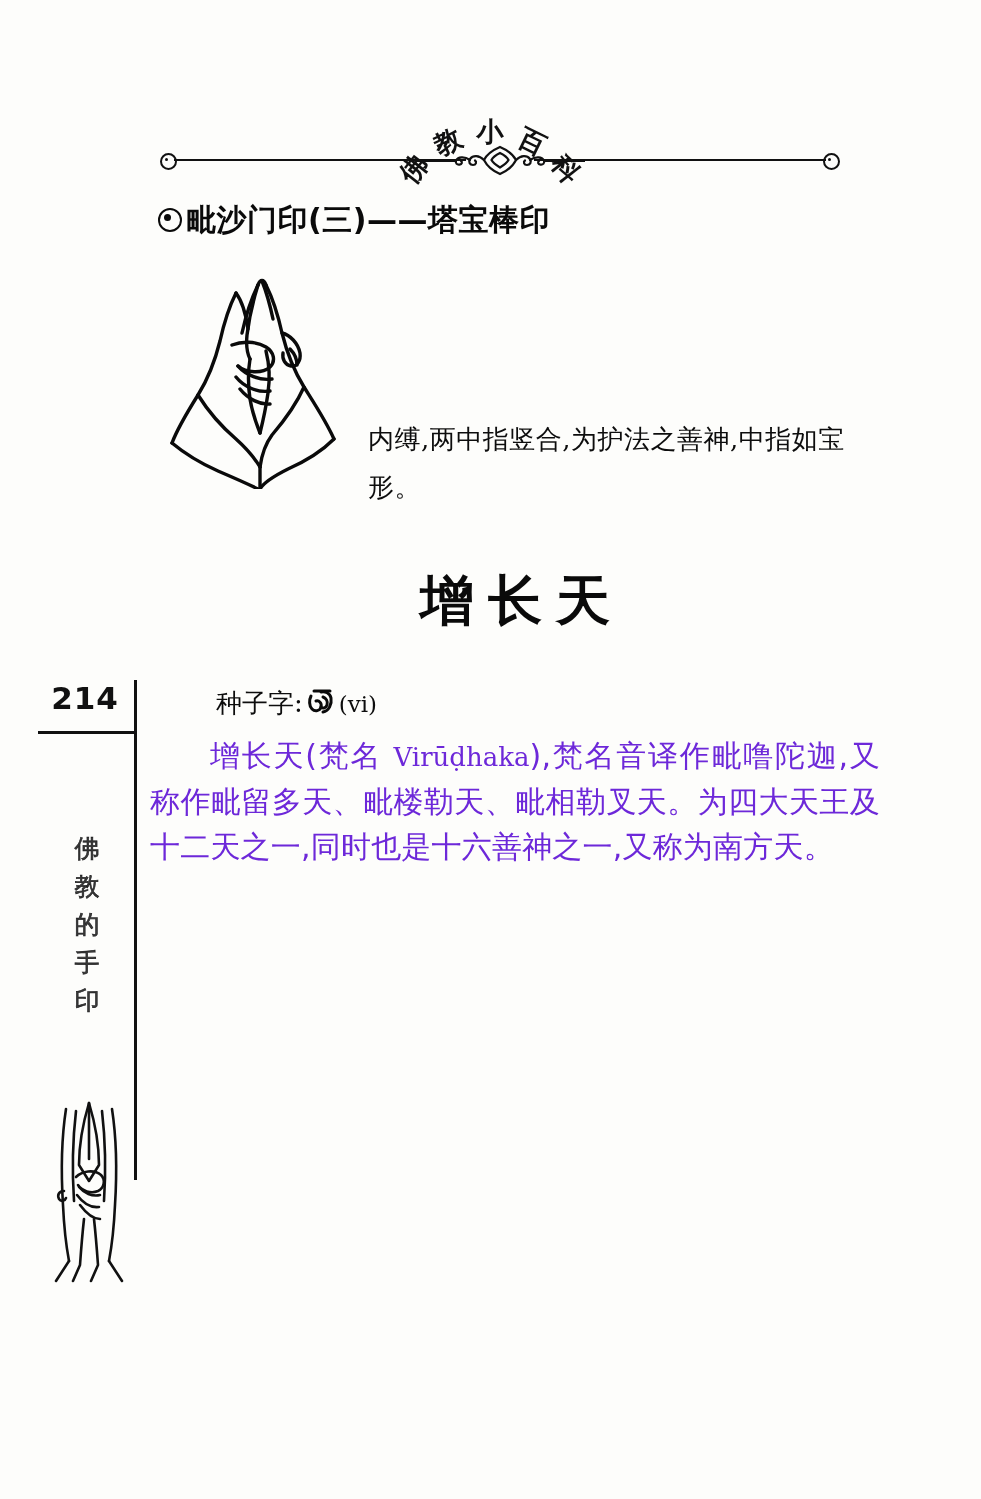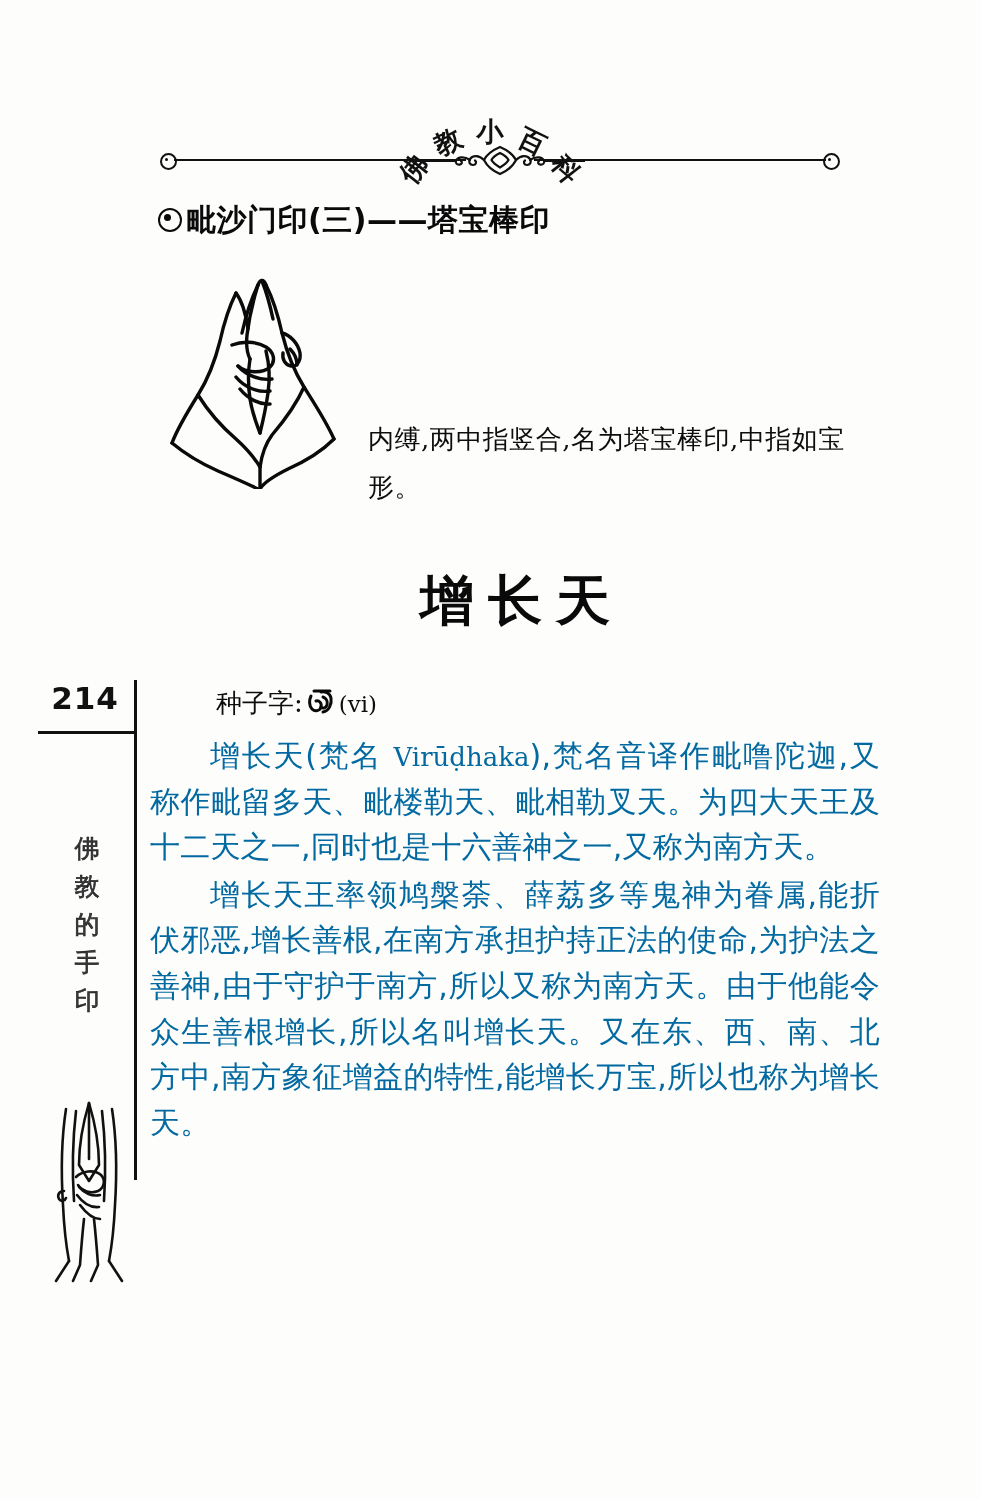--- a/index.html
+++ b/index.html
@@ -228,21 +228,21 @@
     font-size: 23px;
   }
 
   .body-para {
     font-family: "DejaVu Sans", sans-serif;
     font-size: 30px;
     line-height: 1.52;
     letter-spacing: 0.2px;
     text-indent: 60px;
     margin: 0;
-    color: #0369a1;
+    color: #6d28d9;
     text-align: justify;
     text-justify: inter-character;
   }
   .body-para + .body-para { margin-top: 2px; }
   .sanskrit {
     font-family: "DejaVu Serif", serif;
     font-size: 26px;
     letter-spacing: 0;
   }
 </style>
@@ -349,37 +349,36 @@
 
           <path d="M28 124 C38 140 52 156 66 168 C76 177 84 186 90 196"></path>
           <path d="M2 172 C14 182 30 192 48 200 C62 206 76 212 88 218"></path>
 
           <path d="M134 116 C126 134 114 150 102 164 C96 172 92 182 90 196"></path>
           <path d="M164 168 C152 180 136 190 118 198 C104 205 94 211 90 218"></path>
           <path d="M90 196 C90 204 90 212 90 218"></path>
         </g>
       </svg>
 
-      <p class="mudra-caption">内缚,两中指竖合,名为塔宝棒印,中指如宝形。</p>
+      <p class="mudra-caption">内缚,两中指竖合,为护法之善神,中指如宝形。</p>
     </div>
 
     <h1 class="main-title">增长天</h1>
 
     <p class="seed-line">
       <span>种子字:</span><span class="seed-glyph">
         <svg width="30" height="30" viewBox="0 0 30 30">
           <g fill="none" stroke="#0a0a0a" stroke-width="3" stroke-linecap="round" stroke-linejoin="round">
             <path d="M5 9 C3 13 3 19 6 22 C9 25 14 24 15 20 C16 16 13 13 10 14"></path>
             <path d="M15 5 C19 4 24 6 25 11 C26 17 23 24 17 25"></path>
             <path d="M17 10 C20 11 22 14 21 18 C20 21 17 22 15 20"></path>
             <path d="M8 4 L24 4"></path>
           </g>
         </svg>
       </span><span class="seed-romanization">(vi)</span>
     </p>
 
     <p class="body-para"><span>增长天(梵名 </span><span class="sanskrit">Virūḍhaka</span><span>),梵名音译作毗噜陀迦,又称作毗留多天、毗楼勒天、毗相勒叉天。为四大天王及十二天之一,同时也是十六善神之一,又称为南方天。</span></p>
 
-    <p class="body-para">增长天王率领鸠槃荼、薛荔多等鬼神为眷属,能折伏邪恶,增长善根,在南方承担护持正法的使命,为护法之善神,由于守护于南方,所以又称为南方天。由于他能令众生善根增长,所以名叫增长天。又在东、西、南、北方中,南方象征增益的特性,能增长万宝,所以也称为增长天。</p>
 
 
   </div>
 </div>
 
 </body></html>

